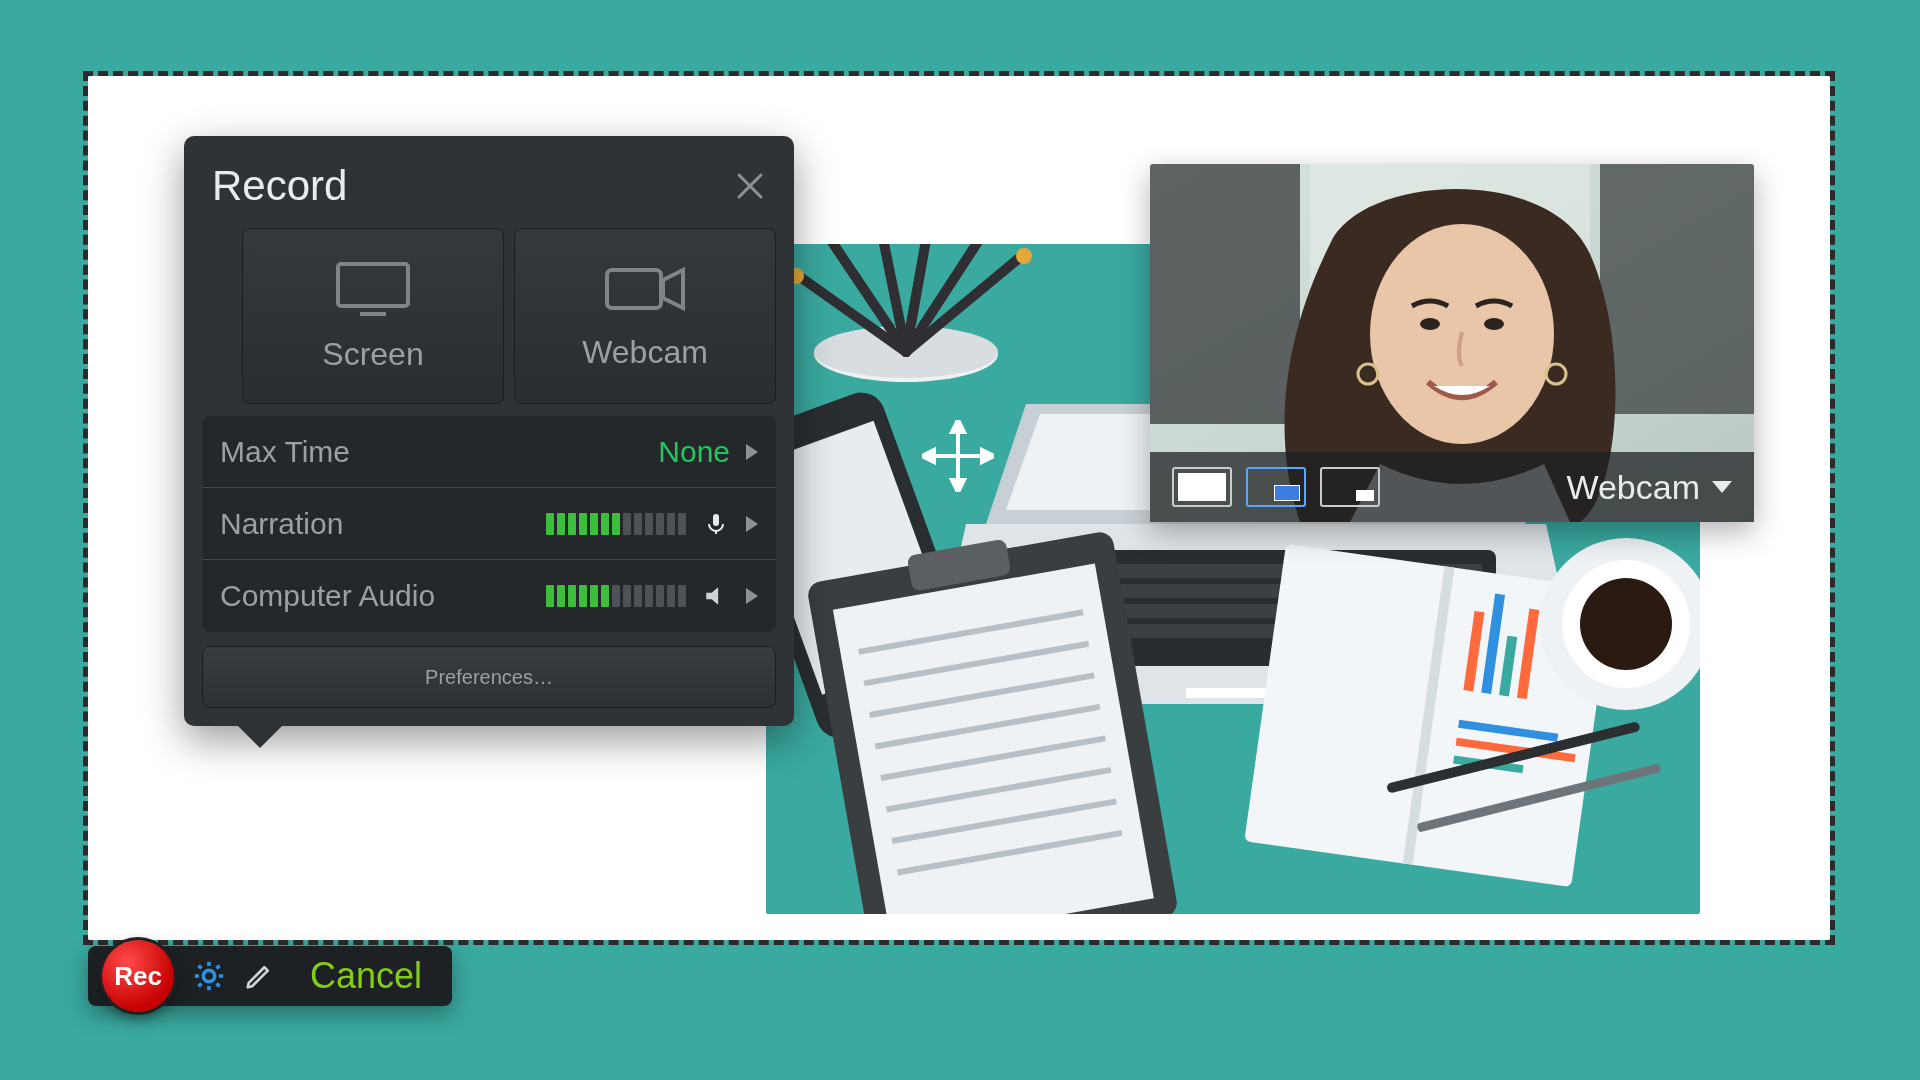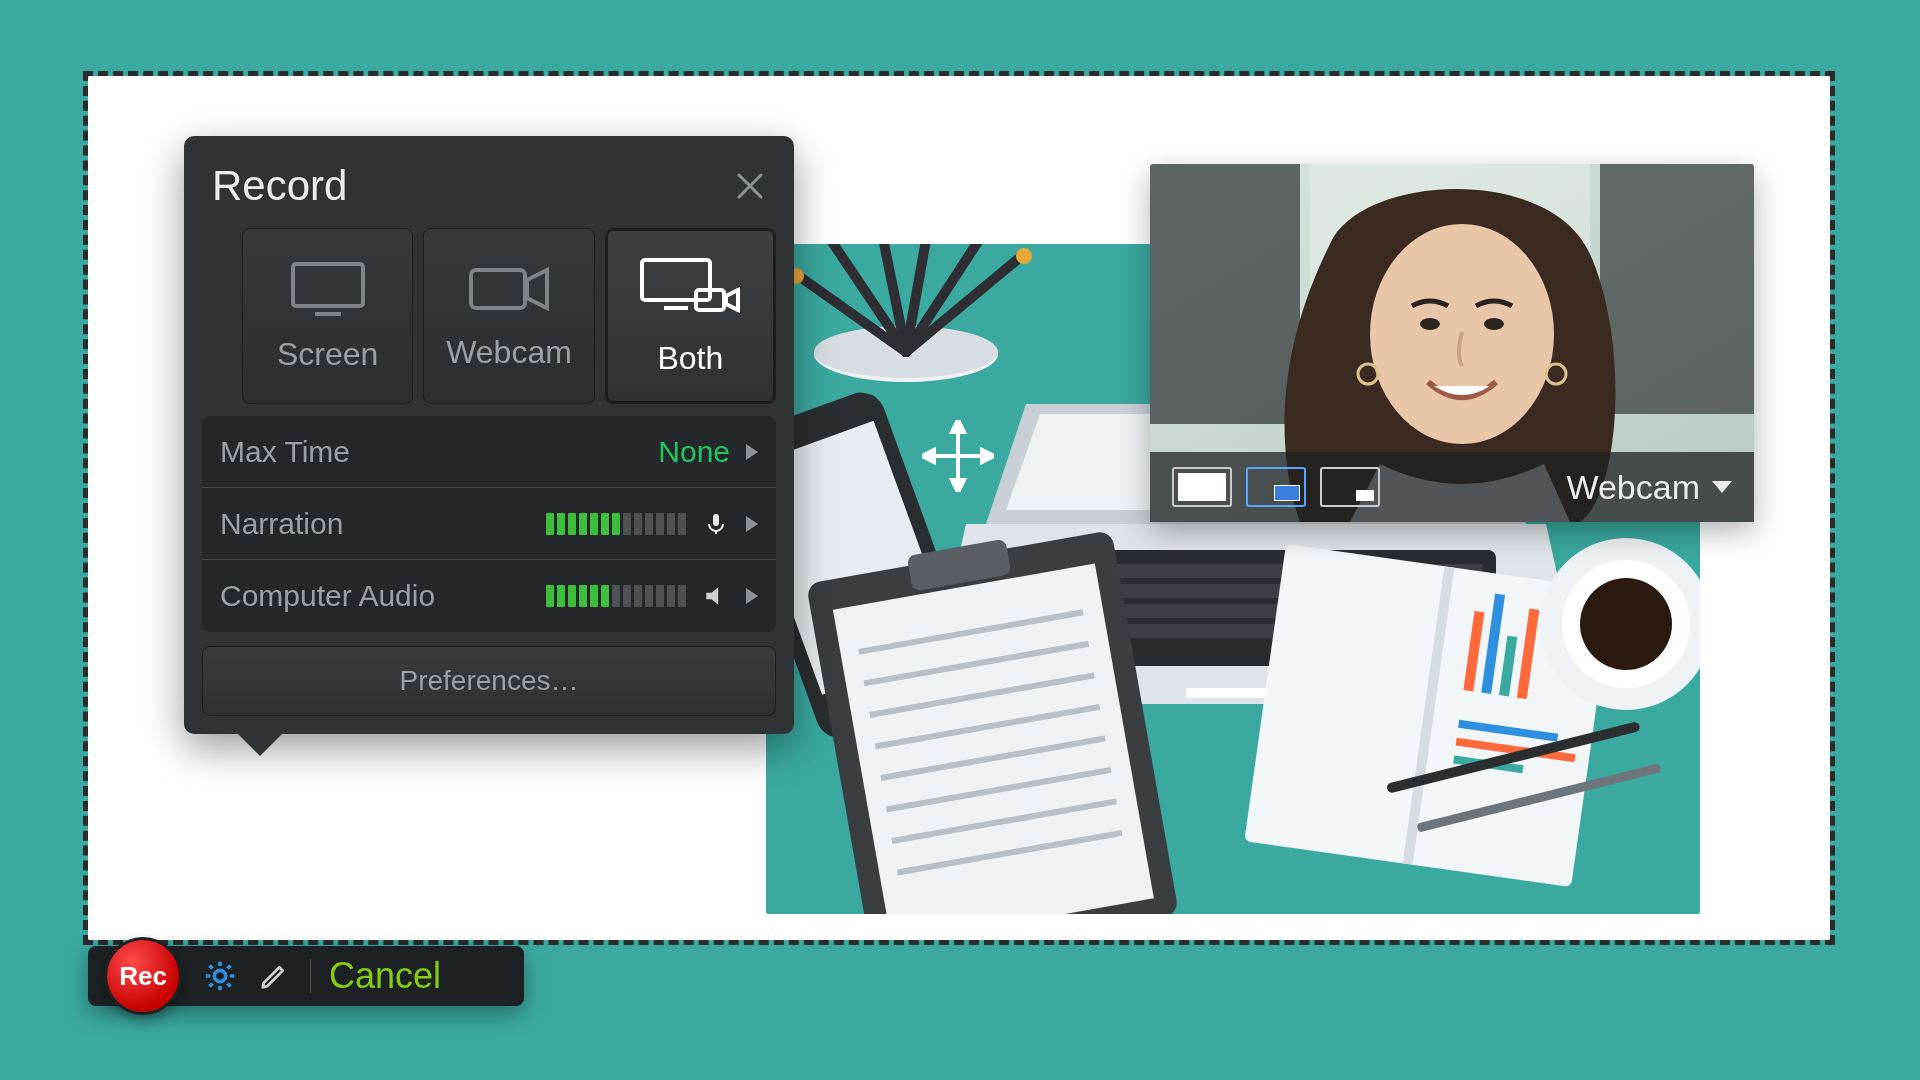--- a/index.html
+++ b/index.html
@@ -120,41 +120,41 @@
   .caret{
     width:0;height:0;border-top:8px solid transparent;border-bottom:8px solid transparent;
     border-left:12px solid #8d9296;
   }
   .vu{display:flex;gap:3px;}
   .vu span{width:8px;height:22px;background:#4e5255;display:block;border-radius:1px;}
   .vu span.on{background:var(--green);}
   .srow-icon{width:28px;height:28px;display:flex;align-items:center;justify-content:center;}
   .prefs{
     margin-top:14px;
-    height:70px;
+    height:62px;
     background:linear-gradient(#393c3f,#2e3133);
     border:1px solid #1b1d1f;
     border-radius:8px;
     display:flex;align-items:center;justify-content:center;
-    font-size:28px;color:var(--text-dim);
+    font-size:20px;color:var(--text-dim);
     cursor:pointer;
   }
   .panel-tail{
     position:absolute;
     left:54px; bottom:-22px;
     width:0;height:0;
     border-left:22px solid transparent;
     border-right:22px solid transparent;
     border-top:22px solid var(--panel);
   }
   
   .toolbar{
     position:absolute;
     left:88px; top:926px;
-    width:436px; height:60px;
+    width:364px; height:60px;
     background:var(--panel-darker);
     border-radius:8px;
     display:flex;align-items:center;
     padding:0 34px 0 8px;
     gap:18px;
     box-shadow:0 8px 22px rgba(0,0,0,.35);
   }
   .rec-btn{
     position:relative;
     width:82px;height:82px;margin-top:0px;margin-left:6px;
@@ -337,29 +337,20 @@
         </svg>
         <div class="mode-label">Screen</div>
       </div>
       <div class="mode-btn">
         <svg width="84" height="54" viewBox="0 0 84 54">
           <rect x="4" y="8" width="54" height="38" rx="5" fill="none" stroke="#7e8488" stroke-width="4"></rect>
           <polygon points="60,18 80,8 80,46 60,36" fill="none" stroke="#7e8488" stroke-width="4"></polygon>
         </svg>
         <div class="mode-label">Webcam</div>
       </div>
-      <div class="mode-btn active">
-        <svg width="104" height="66" viewBox="0 0 104 66">
-          <rect x="4" y="4" width="68" height="40" rx="3" fill="none" stroke="#ffffff" stroke-width="4"></rect>
-          <line x1="26" y1="52" x2="50" y2="52" stroke="#ffffff" stroke-width="4"></line>
-          <rect x="58" y="34" width="28" height="20" rx="3" fill="none" stroke="#ffffff" stroke-width="4"></rect>
-          <polygon points="88,40 100,34 100,54 88,48" fill="none" stroke="#ffffff" stroke-width="4"></polygon>
-        </svg>
-        <div class="mode-label">Both</div>
-      </div>
     </div>
 
     <div class="settings">
       <div class="srow">
         <div class="srow-label">Max Time</div>
         <div class="srow-right">
           <div class="srow-val">None</div>
           <div class="caret"></div>
         </div>
       </div>

